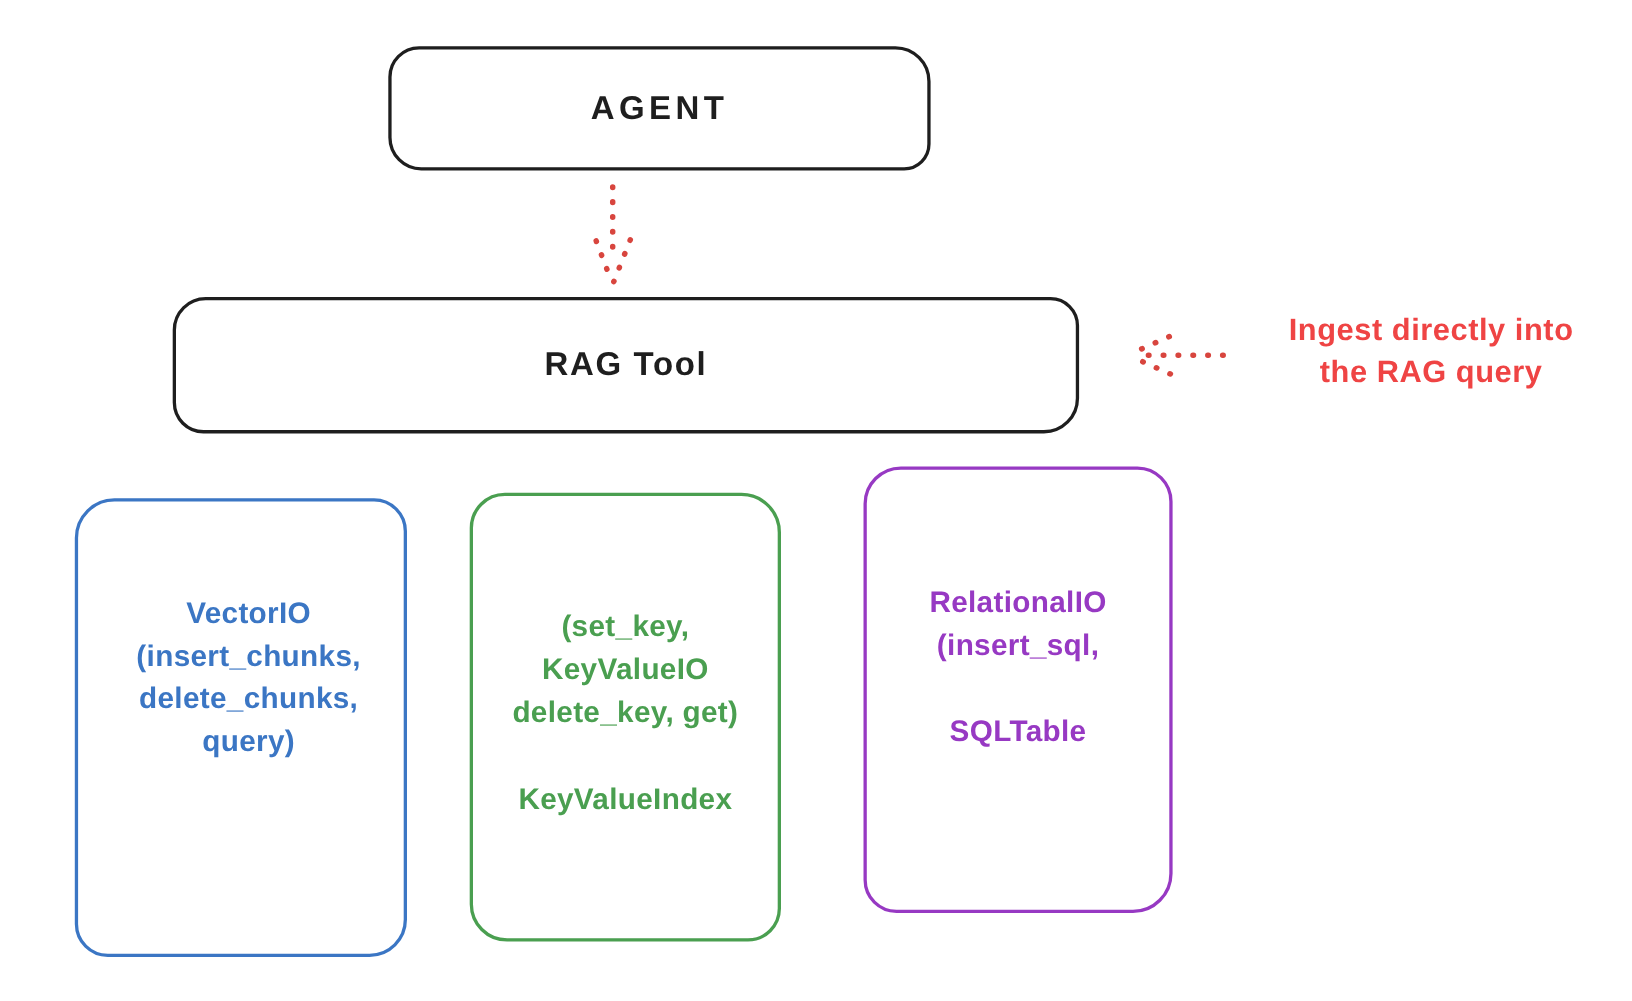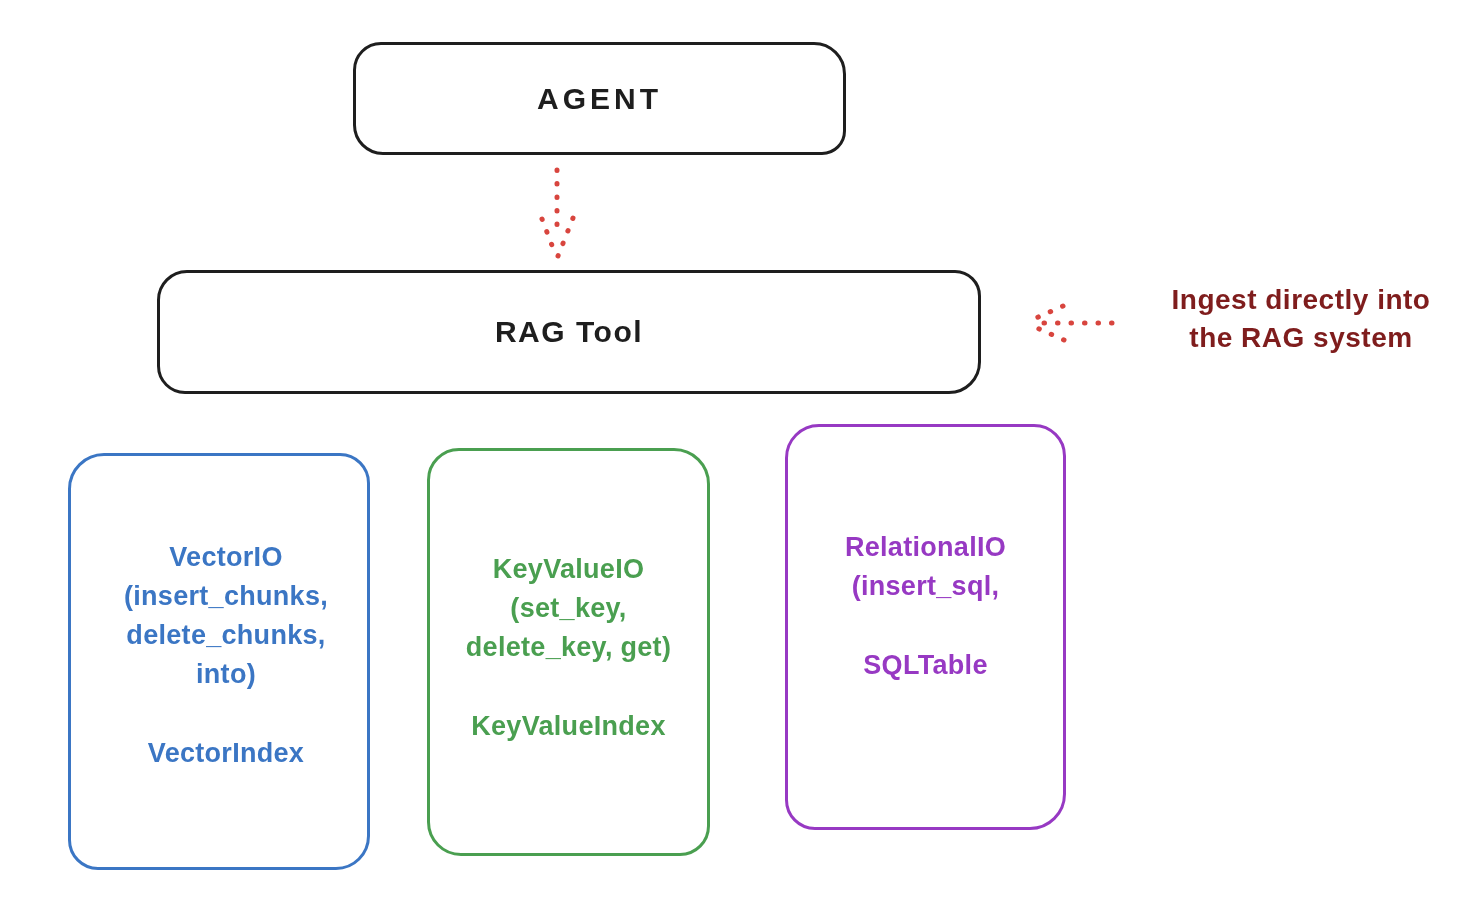--- a/index.html
+++ b/index.html
@@ -94,39 +94,38 @@
       <path d="M573 218 L558 256"></path>
     </g>
 
     <g>
       <path d="M1112 323 L1036 323"></path>
       <path d="M1063 306 L1027 322"></path>
       <path d="M1064 340 L1028 324"></path>
     </g>
   </svg>
 
-  <div class="annotation" style="color: #7f1d1d;">
+  <div class="annotation" style="color: #ef4444;">
     <div>Ingest directly into</div>
-    <div>the RAG system</div>
+    <div>the RAG query</div>
   </div>
 
   <div class="box provider p0" style="color: rgb(59, 118, 196); padding-left: 14px;">
     <div class="plines">
       <div>VectorIO</div>
       <div>(insert_chunks,</div>
       <div>delete_chunks,</div>
-      <div>into)</div>
+      <div>query)</div>
     </div>
-    <div class="pindex">VectorIndex</div>
   </div>
 
   <div class="box provider p1" style="color: rgb(74, 159, 80);">
     <div class="plines">
+      <div>(set_key,</div>
       <div>KeyValueIO</div>
-      <div>(set_key,</div>
       <div>delete_key, get)</div>
     </div>
     <div class="pindex">KeyValueIndex</div>
   </div>
 
   <div class="box provider p2" style="color: rgb(151, 57, 195);">
     <div class="plines">
       <div>RelationalIO</div>
       <div>(insert_sql,</div>
     </div>

